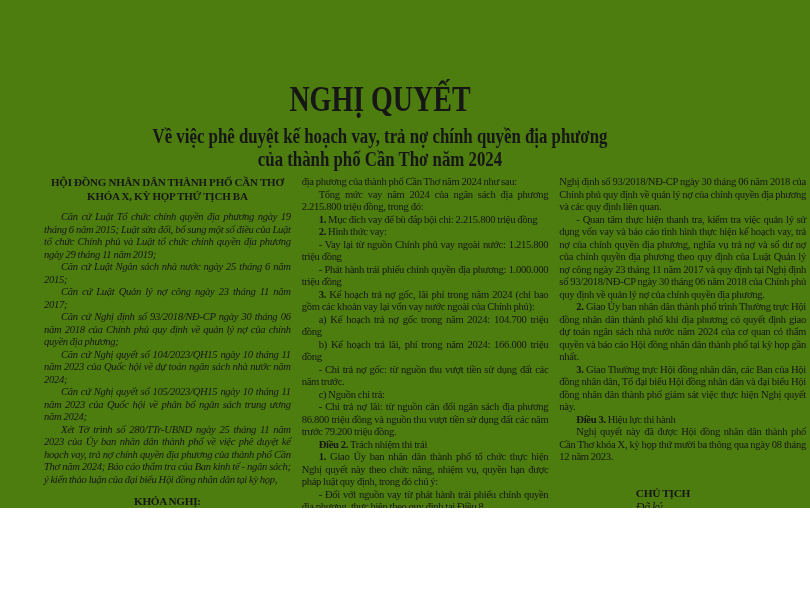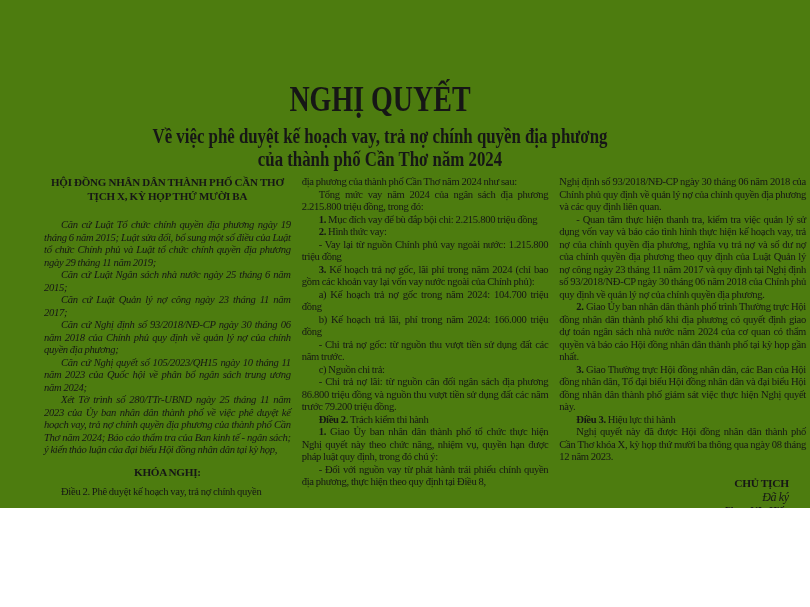--- a/index.html
+++ b/index.html
@@ -30,77 +30,79 @@
   }
   .col{
     flex:1 1 0;min-width:0;
     font-size:10.6px;line-height:12.5px;
     text-align:justify;letter-spacing:-0.3px;word-spacing:-0.3px;
   }
   .col p{margin:0;text-indent:17px;}
   .col p.noindent{text-indent:0;}
   .col-heading{
     text-align:center;font-weight:bold;font-size:11px;line-height:13.5px;
-    margin-bottom:16px;letter-spacing:-0.2px;
+    margin-bottom:8px;letter-spacing:-0.2px;
   }
   .italic{font-style:italic;}
   .bold{font-weight:normal;}
   .center-bold{
     text-align:center;font-weight:bold;text-indent:0 !important;
     margin:9px 0 8px 0 !important;font-size:11.2px;
   }
   .lead{font-weight:bold;}
 
   
-  .signature{width:62%;margin-left:31%;margin-top:12px;text-align:right;line-height:14px;}
+  .signature{width:62%;margin-left:31%;margin-top:22px;text-align:left;line-height:14px;}
   .sig-title{font-weight:bold;font-size:11.4px;}
   .sig-signed{font-style:italic;font-size:12px;}
   .sig-name{font-weight:bold;font-size:10px;}
 </style>
 </head>
 <body>
 
 <div class="page">
 
   <header class="masthead">
     <h1>NGHỊ QUYẾT</h1>
     <h2 class="first">Về việc phê duyệt kế hoạch vay, trả nợ chính quyền địa phương</h2>
     <h2>của thành phố Cần Thơ năm 2024</h2>
   </header>
 
   <main class="columns">
 
     <section class="col">
       <div class="col-heading">
         <div>HỘI ĐỒNG NHÂN DÂN THÀNH PHỐ CẦN THƠ</div>
-        <div>TỊCH X, KỲ HỌP THỨ MƯỜI BA</div>
+        <div>KHÓA X, KỲ HỌP THỨ TỊCH BA</div>
       </div>
       <p class="italic">Căn cứ Luật Tổ chức chính quyền địa phương ngày 19 tháng 6 năm 2015; Luật sửa đổi, bổ sung một số điều của Luật tổ chức Chính phủ và Luật tổ chức chính quyền địa phương ngày 29 tháng 11 năm 2019;</p>
       <p class="italic">Căn cứ Luật Ngân sách nhà nước ngày 25 tháng 6 năm 2015;</p>
       <p class="italic">Căn cứ Luật Quản lý nợ công ngày 23 tháng 11 năm 2017;</p>
       <p class="italic">Căn cứ Nghị định số 93/2018/NĐ-CP ngày 30 tháng 06 năm 2018 của Chính phủ quy định về quản lý nợ của chính quyền địa phương;</p>
+      <p class="italic">Căn cứ Nghị quyết số 104/2023/QH15 ngày 10 tháng 11 năm 2023 của Quốc hội về dự toán ngân sách nhà nước năm 2024;</p>
       <p class="italic">Căn cứ Nghị quyết số 105/2023/QH15 ngày 10 tháng 11 năm 2023 của Quốc hội về phân bổ ngân sách trung ương năm 2024;</p>
       <p class="italic">Xét Tờ trình số 280/TTr-UBND ngày 25 tháng 11 năm 2023 của Ủy ban nhân dân thành phố về việc phê duyệt kế hoạch vay, trả nợ chính quyền địa phương của thành phố Cần Thơ năm 2024; Báo cáo thẩm tra của Ban kinh tế - ngân sách; ý kiến thảo luận của đại biểu Hội đồng nhân dân tại kỳ họp,</p>
       <p class="center-bold">KHÓA NGHỊ:</p>
       <p class="bold">Điều 2. Phê duyệt kế hoạch vay, trả nợ chính quyền</p>
     </section>
 
     <section class="col">
       <p class="bold noindent">địa phương của thành phố Cần Thơ năm 2024 như sau:</p>
       <p><b class="lead"></b><span>Tổng mức vay năm 2024 của ngân sách địa phương 2.215.800 triệu đồng, trong đó:</span></p>
       <p><b class="lead">1.</b><span> Mục đích vay để bù đắp bội chi: 2.215.800 triệu đồng</span></p>
       <p><b class="lead">2.</b><span> Hình thức vay:</span></p>
       <p><b class="lead"></b><span>- Vay lại từ nguồn Chính phủ vay ngoài nước: 1.215.800 triệu đồng</span></p>
+      <p><b class="lead"></b><span>- Phát hành trái phiếu chính quyền địa phương: 1.000.000 triệu đồng</span></p>
       <p><b class="lead">3.</b><span> Kế hoạch trả nợ gốc, lãi phí trong năm 2024 (chỉ bao gồm các khoản vay lại vốn vay nước ngoài của Chính phủ):</span></p>
       <p><b class="lead"></b><span>a) Kế hoạch trả nợ gốc trong năm 2024: 104.700 triệu đồng</span></p>
       <p><b class="lead"></b><span>b) Kế hoạch trả lãi, phí trong năm 2024: 166.000 triệu đồng</span></p>
       <p><b class="lead"></b><span>- Chi trả nợ gốc: từ nguồn thu vượt tiền sử dụng đất các năm trước.</span></p>
       <p><b class="lead"></b><span>c) Nguồn chi trả:</span></p>
       <p><b class="lead"></b><span>- Chi trả nợ lãi: từ nguồn cân đối ngân sách địa phương 86.800 triệu đồng và nguồn thu vượt tiền sử dụng đất các năm trước 79.200 triệu đồng.</span></p>
-      <p><b class="lead">Điều 2.</b><span> Trách kiểm thi hành</span></p>
+      <p><b class="lead">Điều 2.</b><span> Trách nhiệm thi trái</span></p>
       <p><b class="lead">1.</b><span> Giao Ủy ban nhân dân thành phố tổ chức thực hiện Nghị quyết này theo chức năng, nhiệm vụ, quyền hạn được pháp luật quy định, trong đó chú ý:</span></p>
       <p><b class="lead"></b><span>- Đối với nguồn vay từ phát hành trái phiếu chính quyền địa phương, thực hiện theo quy định tại Điều 8,</span></p>
     </section>
 
     <section class="col">
       <p class="noindent"><b class="lead"></b><span>Nghị định số 93/2018/NĐ-CP ngày 30 tháng 06 năm 2018 của Chính phủ quy định về quản lý nợ của chính quyền địa phương và các quy định liên quan.</span></p>
       <p><b class="lead"></b><span>- Quan tâm thực hiện thanh tra, kiểm tra việc quản lý sử dụng vốn vay và báo cáo tình hình thực hiện kế hoạch vay, trả nợ của chính quyền địa phương, nghĩa vụ trả nợ và số dư nợ của chính quyền địa phương theo quy định của Luật Quản lý nợ công ngày 23 tháng 11 năm 2017 và quy định tại Nghị định số 93/2018/NĐ-CP ngày 30 tháng 06 năm 2018 của Chính phủ quy định về quản lý nợ của chính quyền địa phương.</span></p>
       <p><b class="lead">2.</b><span> Giao Ủy ban nhân dân thành phố trình Thường trực Hội đồng nhân dân thành phố khi địa phương có quyết định giao dự toán ngân sách nhà nước năm 2024 của cơ quan có thẩm quyền và báo cáo Hội đồng nhân dân thành phố tại kỳ họp gần nhất.</span></p>
       <p><b class="lead">3.</b><span> Giao Thường trực Hội đồng nhân dân, các Ban của Hội đồng nhân dân, Tổ đại biểu Hội đồng nhân dân và đại biểu Hội đồng nhân dân thành phố giám sát việc thực hiện Nghị quyết này.</span></p>
       <p><b class="lead">Điều 3.</b><span> Hiệu lực thi hành</span></p>

